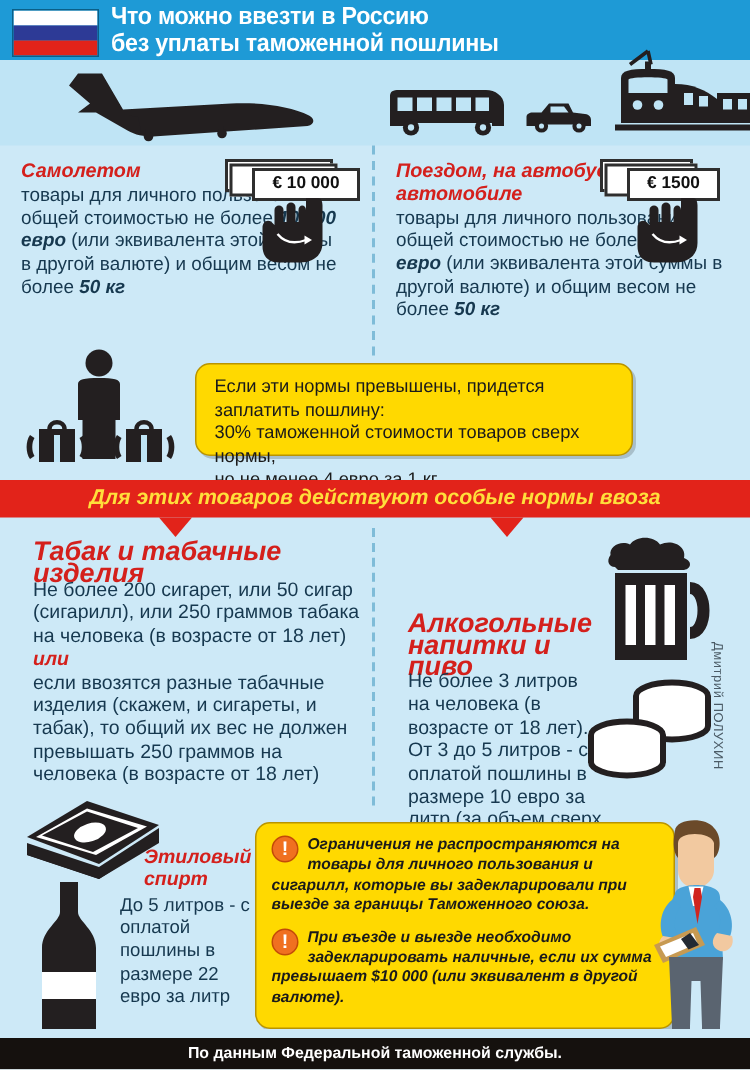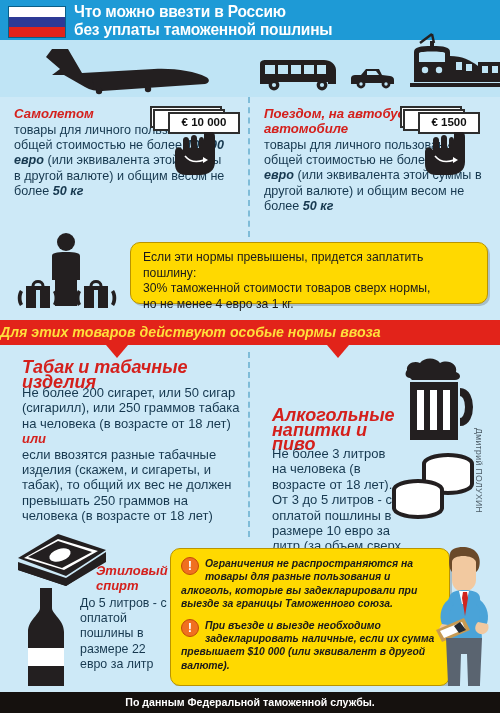--- a/index.html
+++ b/index.html
@@ -134,41 +134,41 @@
   .yellow-box {
     position: absolute;
     background: #ffd900;
     border: 1px solid #b99400;
     border-radius: 10px;
     box-shadow: 2px 2px 0 rgba(0,0,0,0.18);
     box-sizing: border-box;
   }
   .penalty-box {
     left: 130px; top: 242px;
-    width: 358px; height: 62px;
+    width: 292px; height: 62px;
     padding: 7px 10px 0 12px;
     color: #1a1a1a;
     font-size: 12.2px;
     line-height: 15.6px;
   }
 
   
   .red-banner {
     position: absolute;
     left: 0; top: 320px;
     width: 500px; height: 25px;
     background: #e2231a;
   }
   .red-banner .rb-text {
     color: #ffdf3b;
     font-weight: bold;
     font-style: italic;
     font-size: 14.2px;
     line-height: 25px;
-    text-align: left;
+    text-align: center;
     letter-spacing: 0px;
   }
   .arrow-down {
     position: absolute;
     width: 0; height: 0;
     border-left: 11px solid transparent;
     border-right: 11px solid transparent;
     border-top: 13px solid #e2231a;
   }
   .arr-a { left: 106px; top: 345px; }
@@ -480,21 +480,21 @@
 
   <div class="spirit-title">
     <span>Этиловый</span><br>
     <span>спирт</span>
   </div>
   <div class="spirit-body">До 5 литров - с оплатой пошлины в размере 22 евро за литр</div>
 
   <div class="yellow-box notice-box">
     <div class="notice-item">
       <span class="excl">!</span>
-      <span>Ограничения не распространяются на товары для разные пользования и алкоголь, которые вы задекларировали при выезде за границы Таможенного союза.</span>
+      <span>Ограничения не распространяются на товары для личного пользования и сигарилл, которые вы задекларировали при выезде за границы Таможенного союза.</span>
     </div>
     <div class="notice-item">
       <span class="excl">!</span>
       <span>При въезде и выезде необходимо задекларировать наличные, если их сумма превышает $10 000 (или эквивалент в другой валюте).</span>
     </div>
   </div>
 
   <svg class="officer" viewBox="0 0 66 148">
     <path fill="#6b4a2a" d="M18 10 C18 2 38 0 44 8 C50 14 48 26 44 28 L20 28 C16 24 17 14 18 10 Z"></path>
     <path fill="#f2c9a0" d="M20 18 C20 10 42 10 44 18 L44 36 C44 44 36 48 32 48 C26 48 20 44 20 36 Z"></path>

